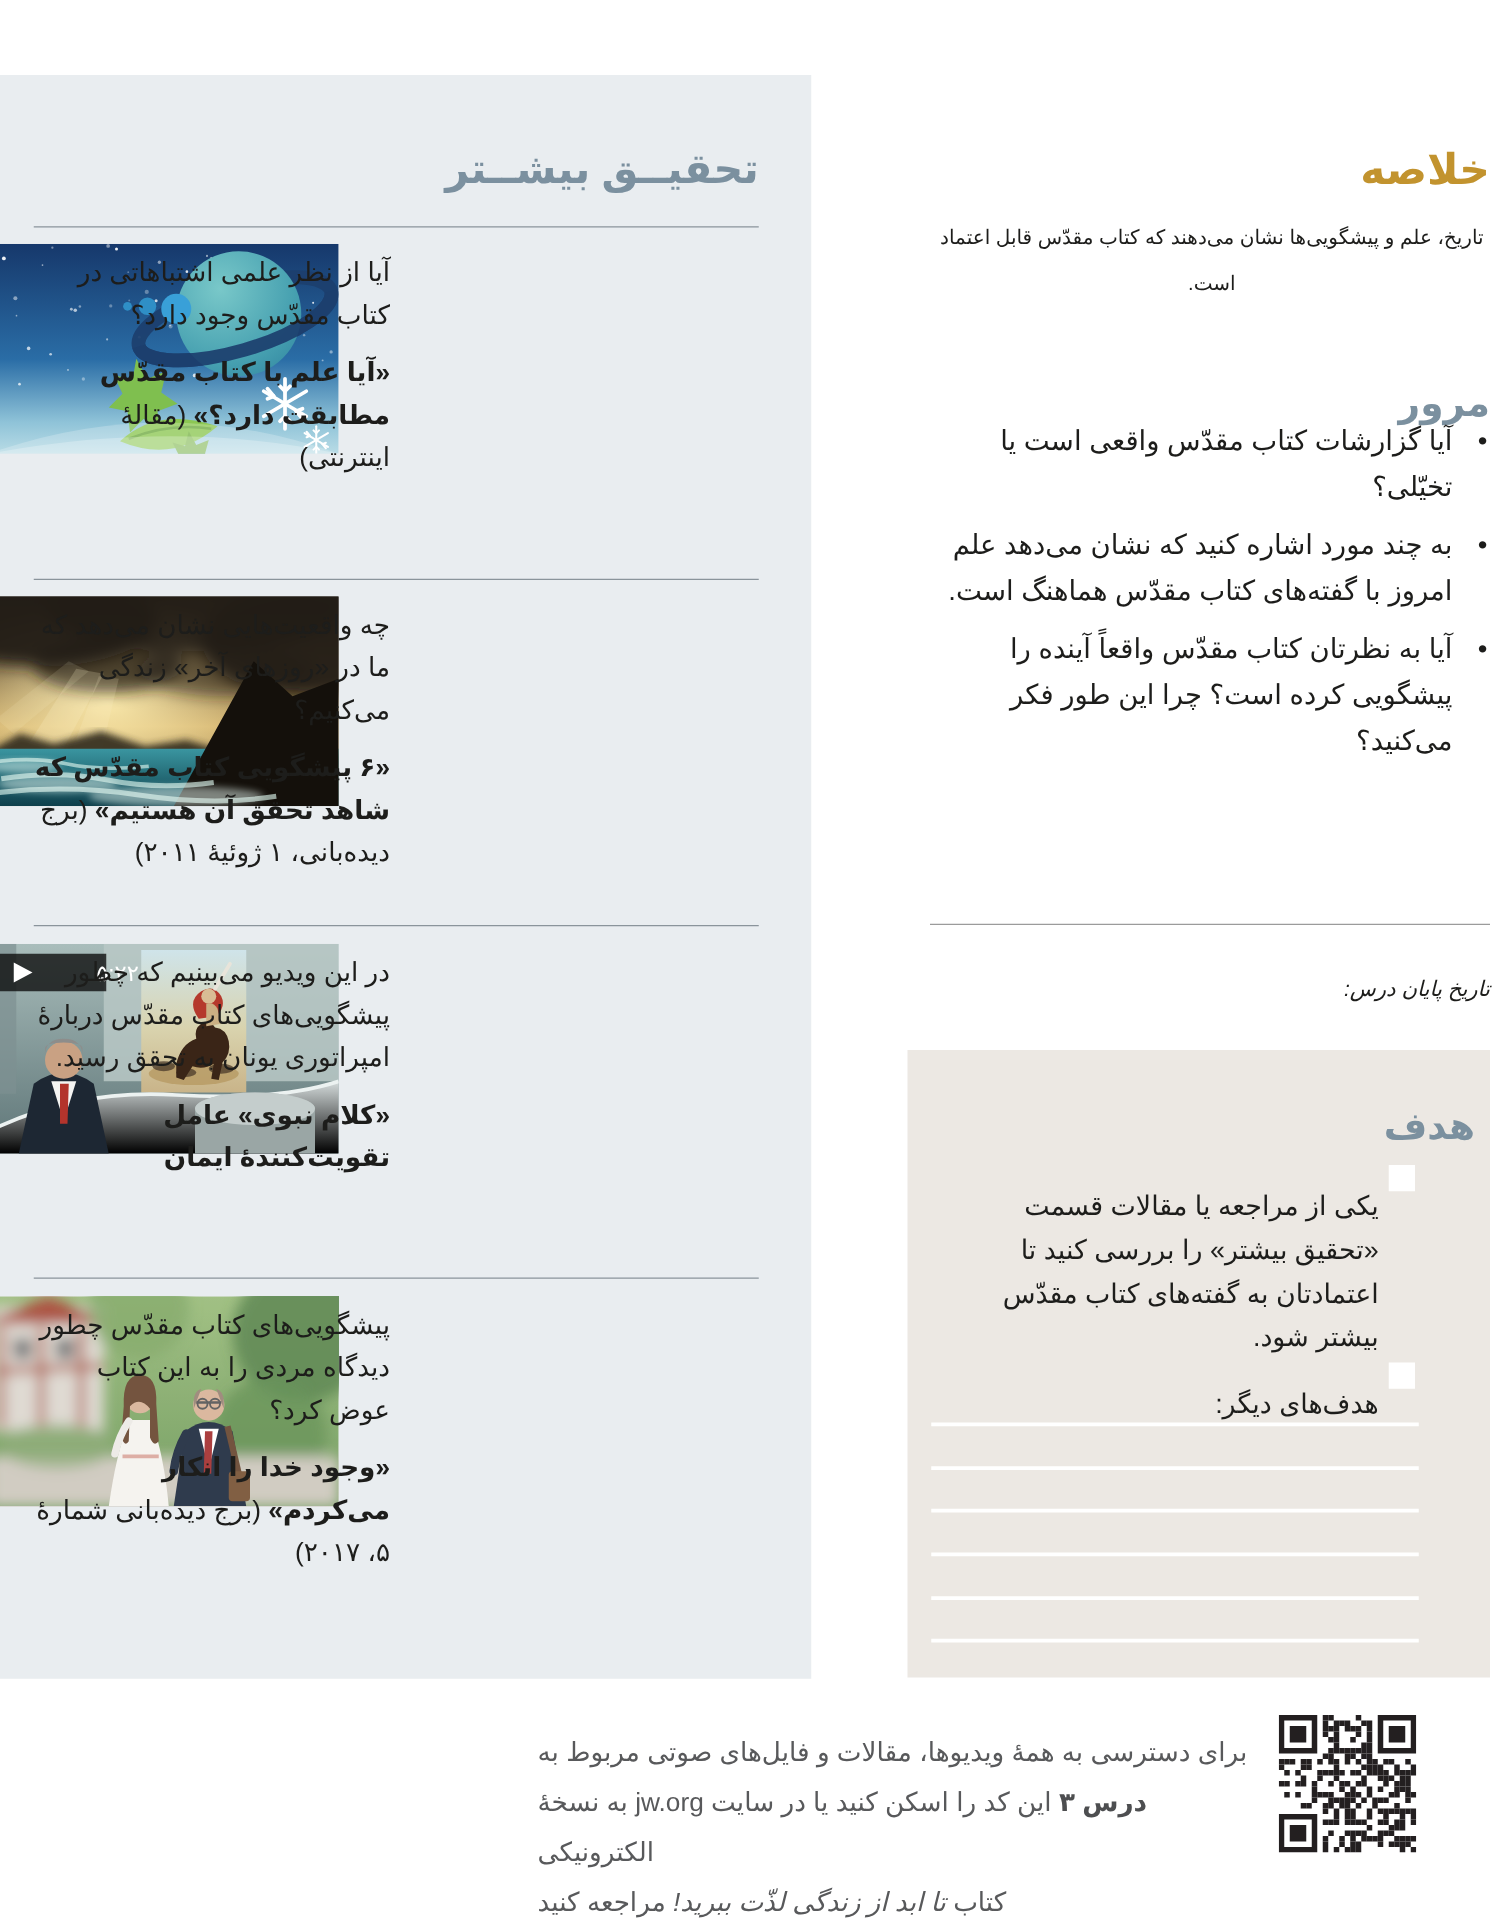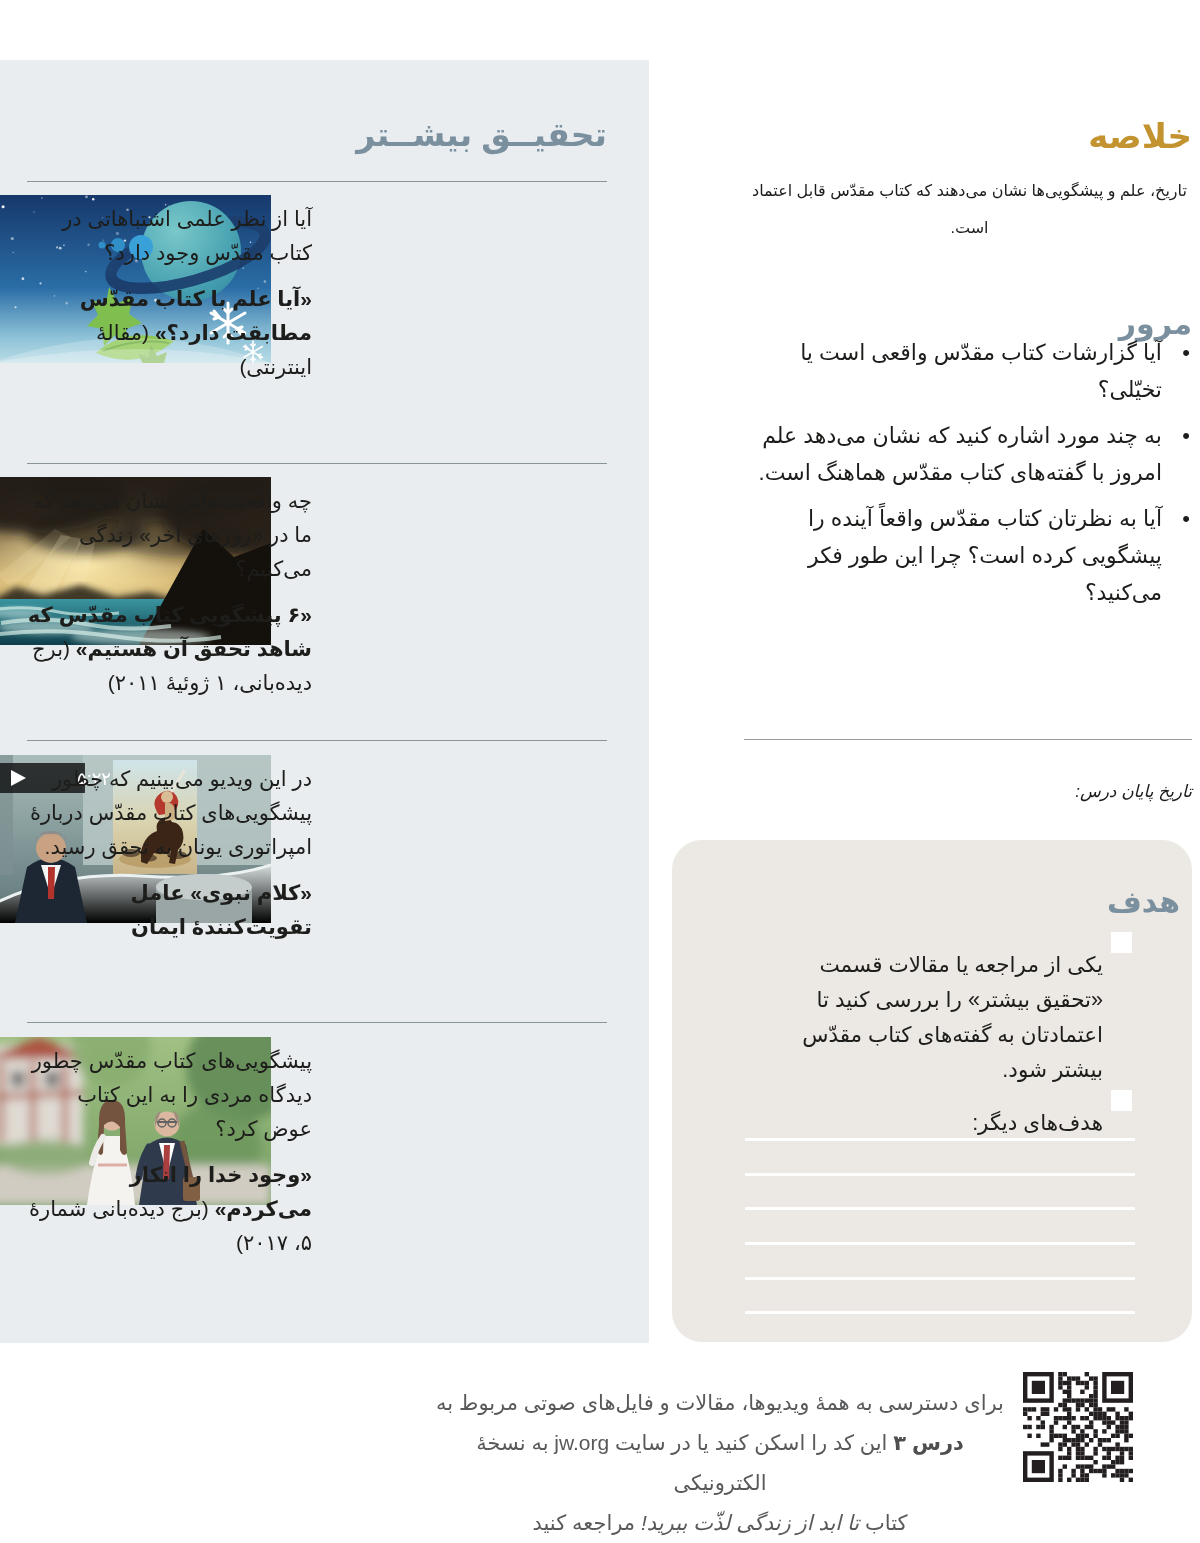--- a/index.html
+++ b/index.html
@@ -23,32 +23,32 @@
   .r-sum-text{position:absolute;top:156px;right:8px;width:445px;font-size:16px;line-height:37px;text-align:center;}
   .r-slate-heading{font-size:30px;font-weight:bold;color:#7b909f;text-align:center;}
   .r-rev-heading{position:absolute;top:276px;right:8px;}
   .r-bullets{position:absolute;top:334px;right:8px;width:452px;font-size:22px;line-height:37px;}
   .bullet-row{position:relative;padding-right:30px;margin-bottom:9px;text-align:right;}
   .bullet-dot{position:absolute;right:2px;top:0;font-size:22px;}
   .r-sep{position:absolute;top:739px;right:8px;width:448px;height:1px;background:#9b9b9b;}
   .r-completion{position:absolute;top:764px;right:8px;font-size:17px;font-style:italic;}
 
   
-  .goal-box{position:absolute;top:840px;right:8px;width:520px;height:502px;background:#ece8e3;border-radius:30px;}
+  .goal-box{position:absolute;top:840px;right:8px;width:466px;height:502px;background:#ece8e3;}
   .goal-heading{position:absolute;top:14px;right:12px;}
   .goal-item{position:absolute;right:89px;width:352px;font-size:21.5px;line-height:35px;text-align:right;}
   .goal-item-1{top:86px;}
   .goal-item-2{top:244px;}
   .goal-checkbox{position:absolute;right:60px;width:21px;height:21px;background:#ffffff;}
   .goal-cb-1{top:92px;}
   .goal-cb-2{top:250px;}
   .write-line{position:absolute;right:57px;width:390px;height:3px;background:#ffffff;}
 
   
-  .footer-text{position:absolute;top:1383px;right:190px;width:580px;font-size:21px;line-height:40px;color:#58595b;text-align:center;}
+  .footer-text{position:absolute;top:1383px;right:190px;width:580px;font-size:21px;line-height:40px;color:#58595b;text-align:left;}
   .footer-text b{color:#4d4e50;}
   .footer-text .book-title{font-style:italic;}
   .footer-qr{position:absolute;top:1372px;right:67px;width:110px;height:110px;}
 </style>
 </head>
 <body>
 
 <div class="page">
 
   <div class="left-panel">

